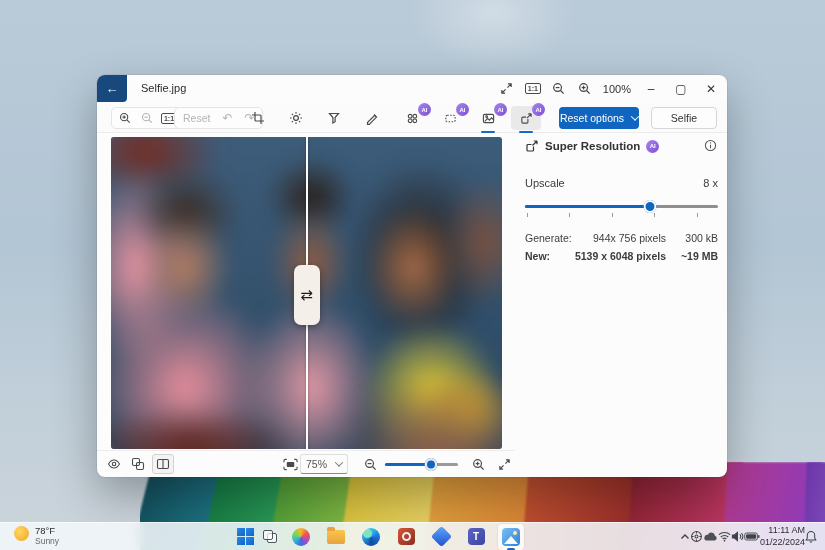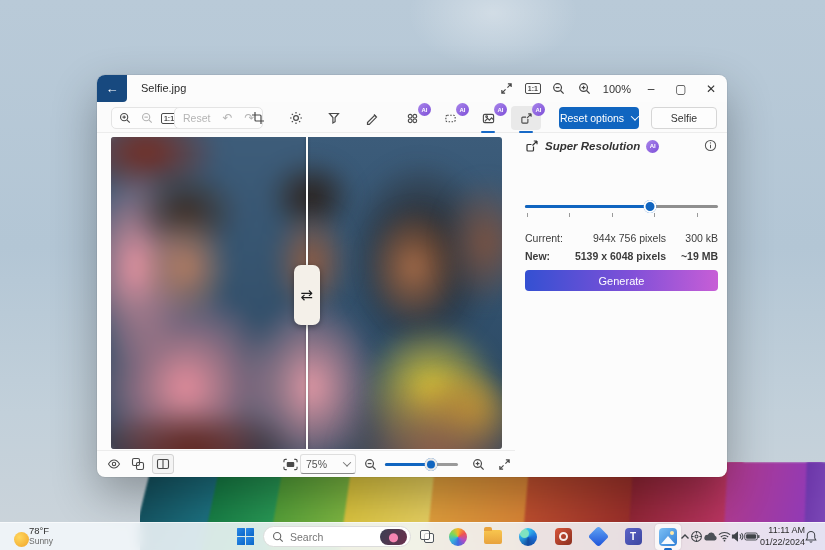--- a/index.html
+++ b/index.html
@@ -59,21 +59,21 @@
     background:linear-gradient(180deg,#3c5c7a 0%,#31506c 55%,#2a465f 100%); }
   .blob { position:absolute; border-radius:50%; filter:blur(9px); }
   .before-overlay { position:absolute; left:0; top:0; width:50%; height:100%; backdrop-filter:blur(2px); background:rgba(120,120,140,.04); }
   .divider { position:absolute; left:calc(50% - 1px); top:0; width:2px; height:100%; background:#fcfcfa; box-shadow:0 0 3px rgba(0,0,0,.3); }
   .cmp-handle { position:absolute; left:50%; top:128px; transform:translateX(-50%); width:26px; height:60px;
     background:#f4f0e9; border-radius:7px; box-shadow:0 2px 6px rgba(0,0,0,.35); display:flex; align-items:center; justify-content:center;
     font-size:15px; color:#1c1c1c; cursor:ew-resize; }
   
   .panel { position:absolute; left:428px; top:62px; width:193px; bottom:8px; }
   .panel-header { display:flex; align-items:center; gap:6px; height:18px; }
-  .panel-title { font-size:11.5px; font-weight:bold; color:#333;font-style:italic; }
+  .panel-title { font-size:11.5px; font-weight:bold; color:#333; }
   .info-ico { position:absolute; right:0; top:2px; width:14px; height:14px; color:#555; }
   .upscale-row { position:absolute; left:0; right:0; top:40px; display:flex; justify-content:space-between; font-size:11px; color:#3c3c3c; }
   .slider { position:absolute; left:0; right:0; top:62px; height:14px; }
   .sl-track { position:absolute; left:0; right:0; top:6px; height:3px; background:#8f8f8f; border-radius:2px; }
   .sl-fill { position:absolute; left:0; top:6px; height:3px; background:#1065c0; border-radius:2px; }
   .sl-thumb { position:absolute; top:1px; width:13px; height:13px; background:#1065c0; border-radius:50%; transform:translateX(-50%);
     box-shadow:0 0 0 2px #fff inset; cursor:pointer; }
   .sl-ticks { position:absolute; left:0; right:0; top:13px; height:5px; }
   .tick { position:absolute; top:1px; width:1px; height:4px; background:#9a9a9a; }
   .inforow { position:absolute; left:0; right:0; font-size:10.5px; color:#3c3c3c; }
@@ -81,30 +81,30 @@
   .inforow .fsize { position:absolute; right:0; }
   .inforow.bold { font-weight:bold; }
   .generate-btn { position:absolute; left:0; right:0; top:133px; height:21px; border:none; border-radius:4px;
     background:linear-gradient(90deg,#3450d2 0%,#8050d8 55%,#c75ed6 100%); color:#fff; font-size:11px;
     display:flex; align-items:center; justify-content:center; cursor:pointer; }
   
   .statusbar { position:absolute; left:0; bottom:0; width:418px; height:27px; border-top:1px solid #ececec;
     display:flex; align-items:center; }
   .sb-ico { width:22px; height:20px; display:flex; align-items:center; justify-content:center; color:#4a4a4a; border-radius:3px; }
   .sb-ico.boxed { border:1px solid #d2d2d2; background:#f4f4f4; }
-  .zoombox { position:absolute; left:203px; top:3px; width:56px; height:20px; border:1px solid #dedede; border-bottom:1.5px solid #8a8a8a;
+  .zoombox { position:absolute; left:203px; top:3px; width:48px; height:20px; border:1px solid #dedede; border-bottom:1.5px solid #8a8a8a;
     border-radius:3px; display:flex; align-items:center; justify-content:space-between; padding:0 5px; color:#555; font-size:10.5px; cursor:pointer; }
   .sb-slider { position:absolute; left:288px; top:12px; width:73px; height:3px; background:#9a9a9a; border-radius:2px; }
   .sb-fill { position:absolute; left:0; top:0; height:3px; background:#1065c0; border-radius:2px; }
   .sb-thumb { position:absolute; top:-5px; width:13px; height:13px; border-radius:50%; background:#1065c0;
     box-shadow:0 0 0 2.5px #e8e8e8 inset; transform:translateX(-50%); cursor:pointer; }
   
   .taskbar { position:absolute; left:0; bottom:0; width:825px; height:28px; background:rgba(243,247,250,.88);
     backdrop-filter:blur(6px); border-top:1px solid rgba(255,255,255,.6); display:flex; align-items:center; }
-  .weather { position:absolute; left:14px; display:flex; align-items:flex-end; gap:0; cursor:pointer; }
+  .weather { position:absolute; left:14px; display:flex; align-items:flex-start; gap:6px; cursor:pointer; }
   .sun-ico { width:15px; height:15px; border-radius:50%; background:radial-gradient(circle at 35% 35%,#ffd75e,#f0a429); }
   .wtemp { font-size:9.5px; color:#2e2e2e; line-height:1.15; }
   .wcond { font-size:8.5px; color:#6a6a6a; line-height:1.15; }
   .tb-center { position:absolute; left:237px; display:flex; align-items:center; gap:9px; }
   .start-logo { width:17px; height:17px; display:grid; grid-template-columns:8px 8px; grid-template-rows:8px 8px; gap:1px; cursor:pointer; }
   .start-logo div { background:linear-gradient(135deg,#2c8ae8,#0a66c8); border-radius:0.5px; }
   .searchbox { width:148px; height:21px; background:#fff; border:1px solid #dcdcdc; border-radius:11px;
     display:flex; align-items:center; padding:0 3px 0 8px; gap:6px; }
   .searchbox input { border:none; outline:none; flex:1; font-size:10.5px; color:#555; background:transparent; min-width:0;
     font-family:"Liberation Sans","DejaVu Sans",sans-serif; }
@@ -317,46 +317,49 @@
         <span class="ai-badge">AI</span>
         <div class="info-ico">
           <svg width="13" height="13" viewBox="0 0 14 14" fill="none" stroke="#555" stroke-width="1.1">
             <circle cx="7" cy="7" r="5.5"></circle>
               <line x1="7" y1="6.2" x2="7" y2="10"></line>
               <circle cx="7" cy="4.2" r=".7" fill="#555" stroke="none"></circle>
             </svg>
         </div>
       </div>
 
+      <div class="upscale-row">
+        <span>Upscale</span>
+        <span>8 x</span>
+      </div>
 
       <div class="slider">
         <div class="sl-track"></div>
         <div class="sl-fill" style="width: 65%;"></div>
         <div class="sl-thumb" style="left: 65%;"></div>
         <div class="sl-ticks">
           <div class="tick" style="left:1%"></div>
             <div class="tick" style="left:23%"></div>
           <div class="tick" style="left:45%"></div>
             <div class="tick" style="left:67%"></div>
           <div class="tick" style="left:89%"></div>
         </div>
       </div>
 
       <div class="inforow" style="top:95px;">
-        <span>Current:</span>
+        <span>Generate:</span>
         <span class="size">944x 756 pixels</span>
         <span class="fsize">300 kB</span>
       </div>
       <div class="inforow bold" style="top:113px;">
         <span>New:</span>
         <span class="size">5139 x 6048 pixels</span>
         <span class="fsize">~19 MB</span>
       </div>
 
-      <button class="generate-btn">Generate</button>
     </div>
 
     <div class="statusbar">
       <div class="sb-ico" style="margin-left:6px;">
         <svg width="14" height="14" viewBox="0 0 14 14" fill="none" stroke="#4a4a4a" stroke-width="1.1">
           <path d="M1.5 7c1.6-2.7 3.4-4 5.5-4s3.9 1.3 5.5 4c-1.6 2.7-3.4 4-5.5 4S3.1 9.7 1.5 7z"></path>
             <circle cx="7" cy="7" r="1.7"></circle>
           </svg>
       </div>
       <div class="sb-ico" style="margin-left:2px;">
@@ -418,28 +421,20 @@
       </div>
     </div>
 
     <div class="tb-center">
       <div class="start-logo">
         <div></div>
           <div></div>
           <div></div>
           <div></div>
       </div>
-      <div class="searchbox">
-        <svg width="12" height="12" viewBox="0 0 14 14" fill="none" stroke="#666" stroke-width="1.3">
-          <circle cx="6" cy="6" r="4.2"></circle>
-            <line x1="9.2" y1="9.2" x2="12.5" y2="12.5"></line>
-          </svg>
-        <input type="text" placeholder="Search" style="">
-        <div class="search-img"></div>
-      </div>
       <div class="taskview">
         <div class="sq b"></div>
           <div class="sq a"></div>
       </div>
       <div class="app-ico">
           <div class="ico-copilot"></div>
         </div>
       <div class="app-ico">
           <div class="ico-folder"></div>
         </div>

